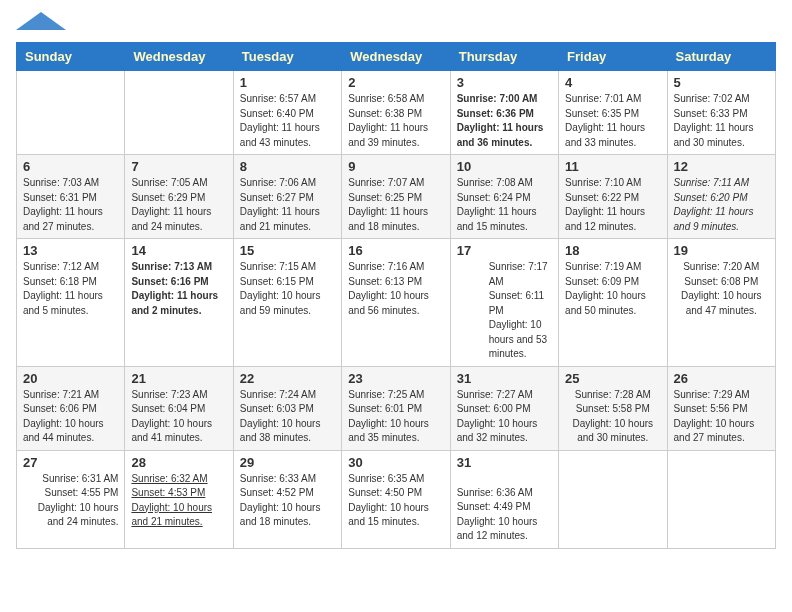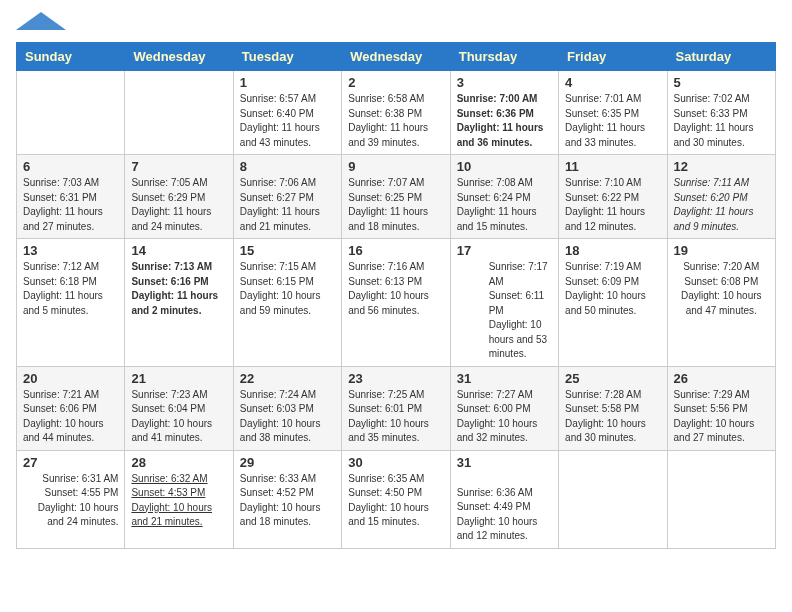--- a/index.html
+++ b/index.html
@@ -263,21 +263,21 @@
 Daylight: 10 hours and 35 minutes.</div>
         </td>
         <td>
           <span class="day-num">31</span>
           <div class="day-info" style="white-space: pre-line;">Sunrise: 7:27 AM
 Sunset: 6:00 PM
 Daylight: 10 hours and 32 minutes.</div>
         </td>
         <td>
           <span class="day-num">25</span>
-          <div class="day-info" style="white-space: pre-line;">Sunrise: 7:28 AM
+          <div class="day-info" style="white-space: pre-line; text-align: center;">Sunrise: 7:28 AM
 Sunset: 5:58 PM
 Daylight: 10 hours and 30 minutes.</div>
         </td>
         <td>
           <span class="day-num">26</span>
           <div class="day-info" style="white-space: pre-line;">Sunrise: 7:29 AM
 Sunset: 5:56 PM
 Daylight: 10 hours and 27 minutes.</div>
         </td>
       </tr>

